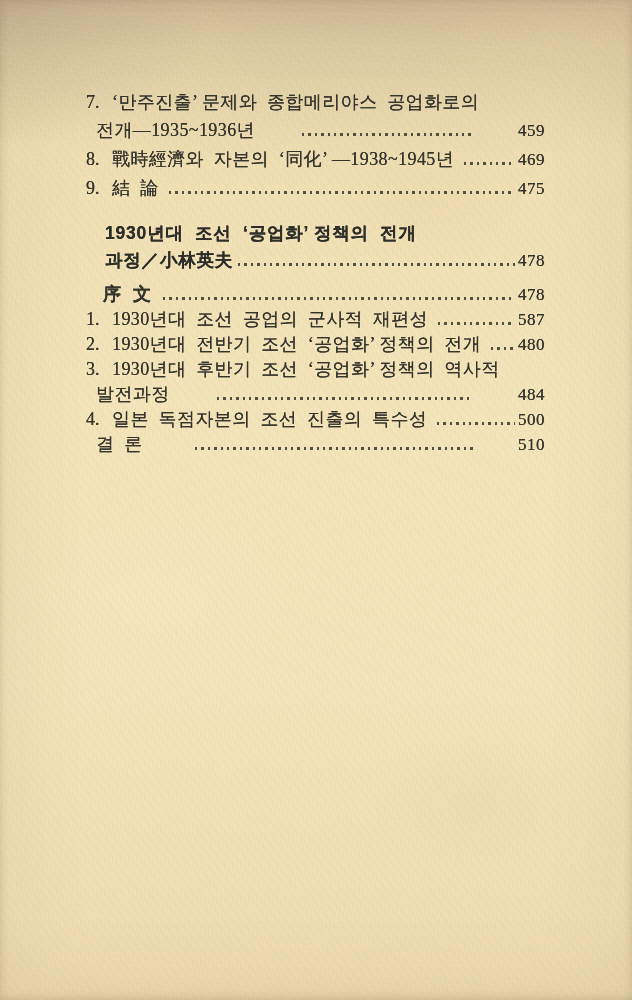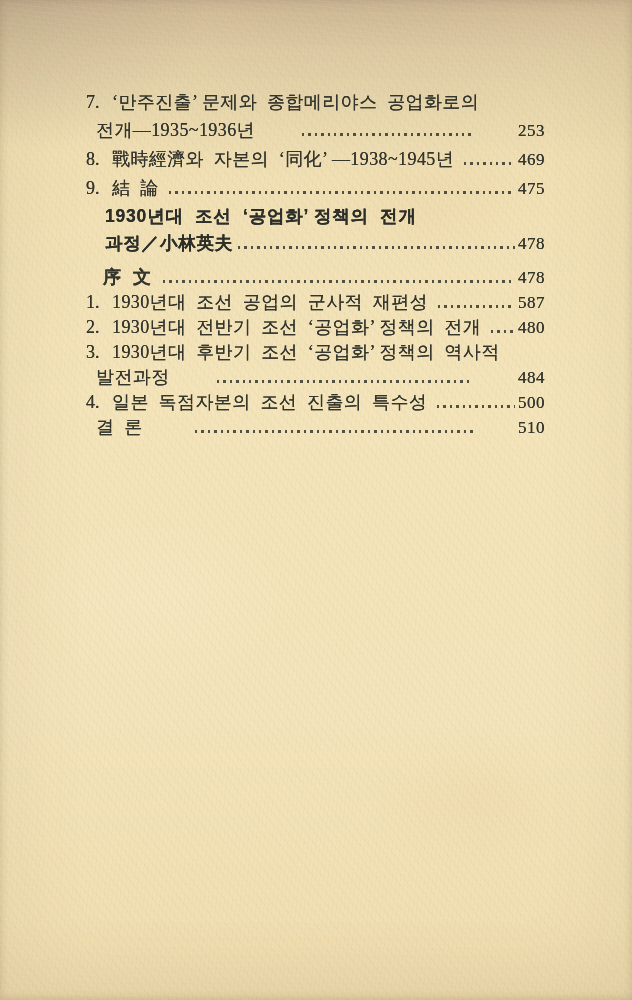--- a/index.html
+++ b/index.html
@@ -35,21 +35,21 @@
     position:absolute;
     left:86px;top:88px;
     width:459px;
     font-size:18px;
   }
   .section{display:block;}
   .sec-0 .row{line-height:28px;}
   .sec-1 .row{line-height:26.5px;}
   .sec-2 .row{line-height:25px;}
   .sec-3 .row{line-height:25px;}
-  .sec-1{}
+  .sec-1{margin-top:17px;}
   .sec-2{margin-top:8px;}
   .sec-3{margin-top:19px;}
 
   .row{
     display:flex;
     align-items:baseline;
     text-shadow:0 0 0.5px currentColor; 
   }
   .num{flex:none;width:26px;}
   .txt{white-space:pre;letter-spacing:0.4px;}
@@ -84,21 +84,21 @@
 <div class="page">
   <div class="toc">
       <div class="section sec-0">
         <div class="row r-item">
           <span class="num">7.</span>
           <span class="txt">‘만주진출’ 문제와  종합메리야스  공업화로의</span>
         </div>
         <div class="row r-cont">
           <span class="txt">전개—1935~1936년</span>
           <span class="leader"></span>
-          <span class="pg">253</span>
+          <span class="pg">459</span>
         </div>
         <div class="row r-item">
           <span class="num">8.</span>
           <span class="txt">戰時經濟와  자본의  ‘同化’ —1938~1945년 </span>
           <span class="leader"></span>
           <span class="pg">469</span>
         </div>
         <div class="row r-item">
           <span class="num">9.</span>
           <span class="txt">結  論 </span>

